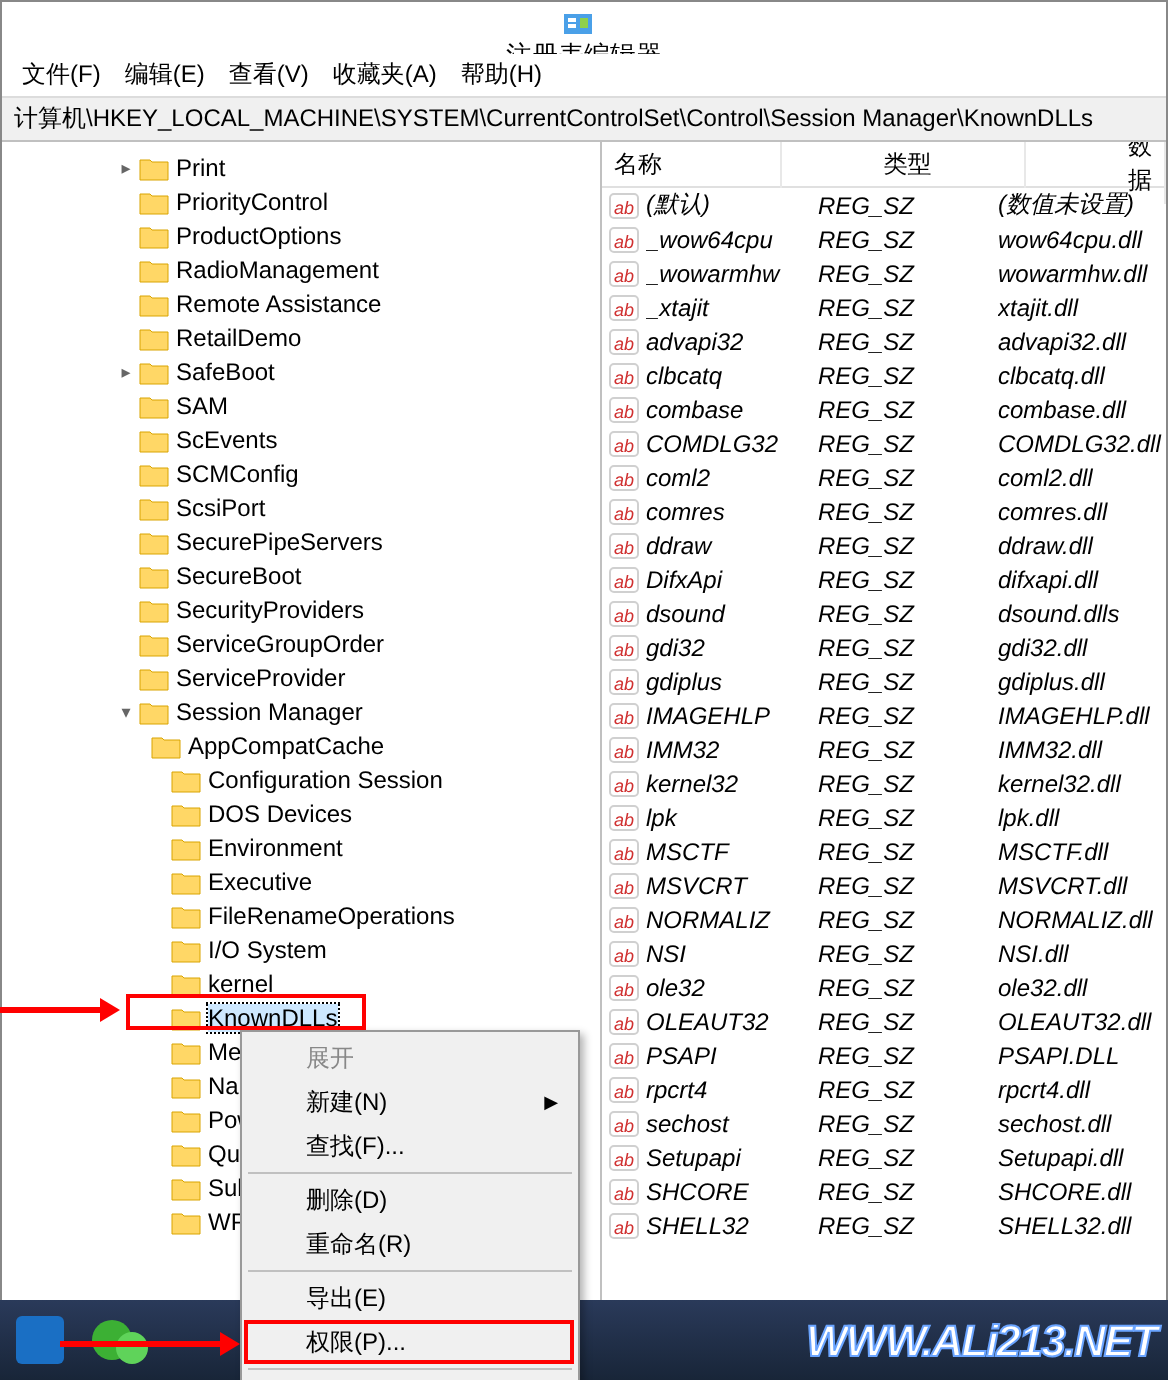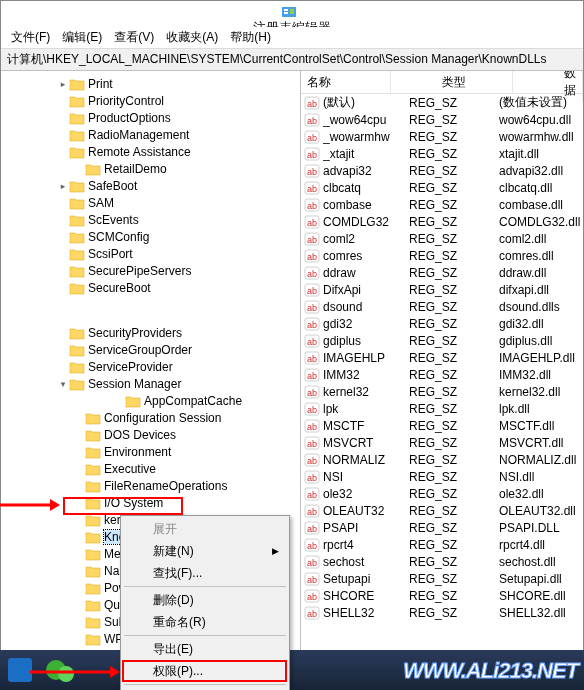--- a/index.html
+++ b/index.html
@@ -15,21 +15,21 @@
 .tree-item { display: flex; align-items: center; height: 17px; white-space: nowrap; cursor: default; }
 .tree-item .expander { width: 12px; text-align: center; font-size: 9px; color: #666; }
 .tree-item .folder-icon { width: 16px; height: 14px; margin-right: 3px; }
 .tree-item .label { font-size: 12px; }
 .list { flex: 1; overflow: auto; }
 .list-header { display: flex; background: #fff; border-bottom: 1px solid #e0e0e0; height: 23px; align-items: center; position: sticky; top: 0; gap: 45px; }
 .list-header .col { padding: 3px 6px; font-size: 12px; border-right: 1px solid #e8e8e8; }
 .col-name { width: 105px; }
 .col-type { width: 90px; }
 .col-data { flex: 1; }
-.list-row { display: flex; height: 17px; align-items: center; }
+.list-row { display: flex; height: 17px; align-items: center; font-style: italic; }
 .list-row .val-icon { width: 16px; height: 14px; margin: 0 3px; flex-shrink: 0; }
 .list-row .c-name { width: 86px; font-size: 12px; overflow: hidden; }
 .list-row .c-type { width: 90px; font-size: 12px; }
 .list-row .c-data { flex: 1; font-size: 12px; white-space: nowrap; overflow: hidden; }
 .ctx-menu { position: absolute; background: #f0f0f0; border: 1px solid #999; box-shadow: 2px 2px 4px rgba(0,0,0,.3); width: 170px; z-index: 50; padding: 2px; }
 .ctx-item { height: 22px; display: flex; align-items: center; padding-left: 30px; font-size: 12px; position: relative; }
 .ctx-item.disabled { color: #888; }
 .ctx-item .arrow { position: absolute; right: 8px; font-size: 9px; }
 .ctx-sep { height: 1px; background: #c0c0c0; margin: 2px 1px; }
 .red-box { border: 2px solid #ff0000; position: absolute; pointer-events: none; z-index: 60; }
@@ -110,21 +110,21 @@
         </div>
         <div class="tree-item" style="padding-left: 56px;">
           <span class="expander"></span>
           <span class="folder-icon">
             <svg width="16" height="14">
               <path d="M1 3 h5 l1 1 h8 v9 h-14 z" fill="#ffd766" stroke="#d9a400" stroke-width="0.5"></path>
             </svg>
           </span>
           <span class="label">Remote Assistance</span>
         </div>
-        <div class="tree-item" style="padding-left: 72px;">
+        <div class="tree-item" style="padding-left: 56px;">
           <span class="expander"></span>
           <span class="folder-icon">
             <svg width="16" height="14">
               <path d="M1 3 h5 l1 1 h8 v9 h-14 z" fill="#ffd766" stroke="#d9a400" stroke-width="0.5"></path>
             </svg>
           </span>
           <span class="label">RetailDemo</span>
         </div>
         <div class="tree-item" style="padding-left: 56px;">
           <span class="expander">▸</span>
@@ -182,21 +182,21 @@
         </div>
         <div class="tree-item" style="padding-left: 56px;">
           <span class="expander"></span>
           <span class="folder-icon">
             <svg width="16" height="14">
               <path d="M1 3 h5 l1 1 h8 v9 h-14 z" fill="#ffd766" stroke="#d9a400" stroke-width="0.5"></path>
             </svg>
           </span>
           <span class="label">SecureBoot</span>
         </div>
-        <div class="tree-item" style="padding-left: 56px; margin-top: 28px;">
+        <div class="tree-item" style="padding-left: 56px;">
           <span class="expander"></span>
           <span class="folder-icon">
             <svg width="16" height="14">
               <path d="M1 3 h5 l1 1 h8 v9 h-14 z" fill="#ffd766" stroke="#d9a400" stroke-width="0.5"></path>
             </svg>
           </span>
           <span class="label">SecurityProviders</span>
         </div>
         <div class="tree-item" style="padding-left: 56px;">
           <span class="expander"></span>
@@ -218,21 +218,21 @@
         </div>
         <div class="tree-item" style="padding-left: 56px;">
           <span class="expander">▾</span>
           <span class="folder-icon">
             <svg width="16" height="14">
               <path d="M1 3 h5 l1 1 h8 v9 h-14 z" fill="#ffd766" stroke="#d9a400" stroke-width="0.5"></path>
             </svg>
           </span>
           <span class="label">Session Manager</span>
         </div>
-        <div class="tree-item" style="padding-left: 112px;">
+        <div class="tree-item" style="padding-left: 62px;">
           <span class="expander"></span>
           <span class="folder-icon">
             <svg width="16" height="14">
               <path d="M1 3 h5 l1 1 h8 v9 h-14 z" fill="#ffd766" stroke="#d9a400" stroke-width="0.5"></path>
             </svg>
           </span>
           <span class="label">AppCompatCache</span>
         </div>
         <div class="tree-item" style="padding-left: 72px;">
           <span class="expander"></span>

